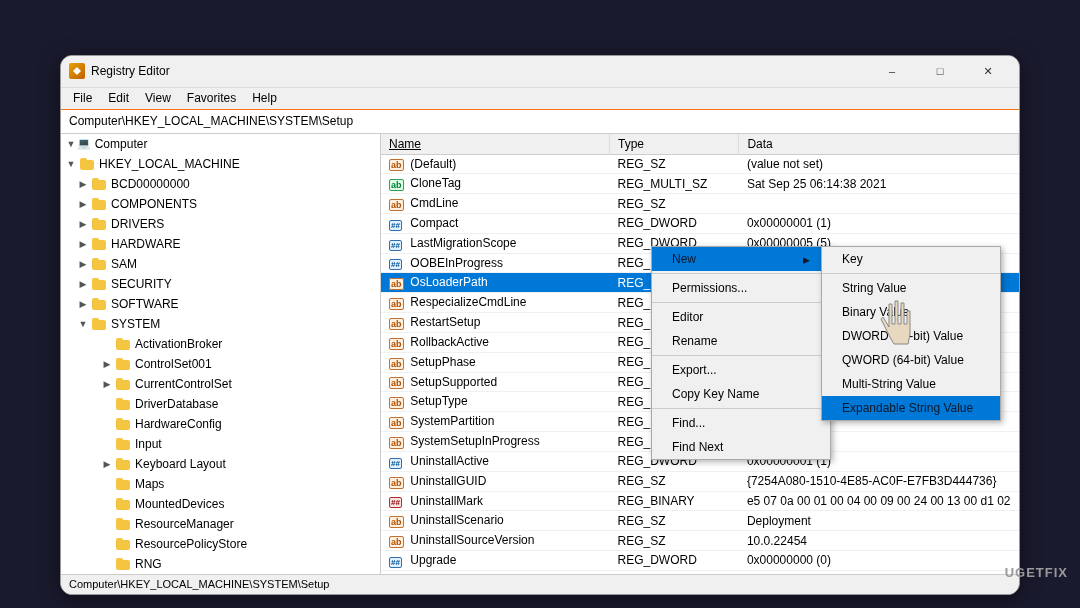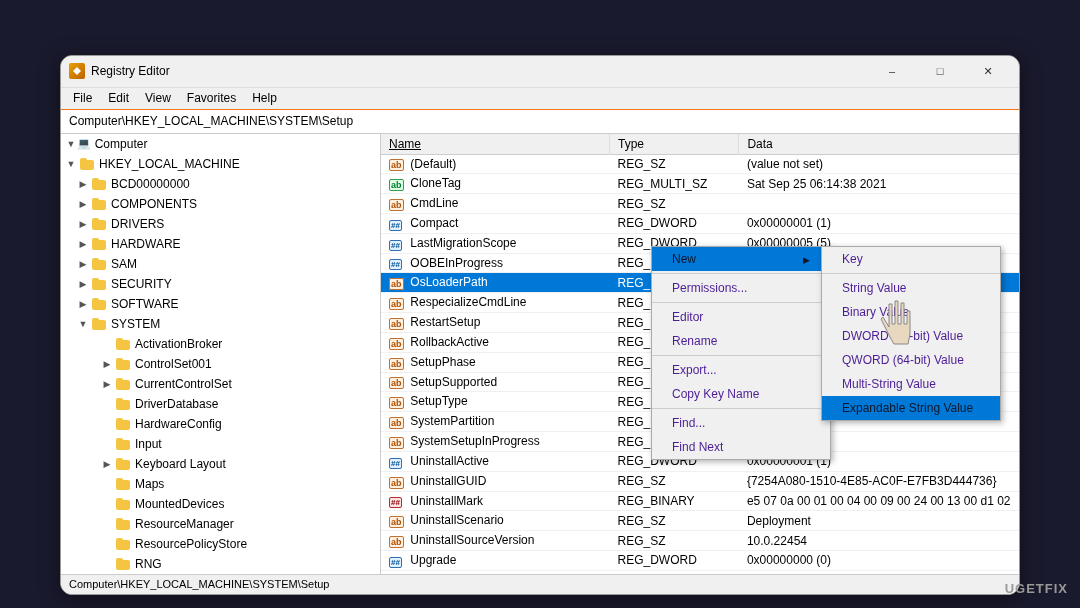--- a/index.html
+++ b/index.html
@@ -248,21 +248,21 @@
       background: #f0f0f0;
       border: 1px solid #aaa;
       box-shadow: 2px 2px 6px rgba(0,0,0,0.3);
       z-index: 100;
       min-width: 180px;
     }
     .context-menu-item {
       padding: 5px 20px;
       font-size: 12px;
       cursor: pointer;
-      color: #4c1d95;
+      color: #000000;
       display: flex;
       align-items: center;
       justify-content: space-between;
     }
     .context-menu-item.highlighted { background: #0078d7; color: #0f172a; }
     .context-menu-separator { height: 1px; background: #ccc; margin: 2px 0; }
     .submenu-arrow::after { content: '▶'; font-size: 9px; }
     .new-submenu {
       position: absolute;
       top: 112px;
@@ -287,21 +287,21 @@
       background: #f0f0f0;
       border-top: 1px solid #ccc;
       display: flex;
       align-items: center;
       padding: 0 8px;
       font-size: 11px;
       color: #000;
     }
     .ugetfix-watermark {
       position: absolute;
-      bottom: 12px;
+      bottom: 28px;
       right: 12px;
       color: #999;
       font-size: 13px;
       font-weight: bold;
       letter-spacing: 1px;
     }
     .indent-1 { padding-left: 4px; }
     .indent-2 { padding-left: 16px; }
     .indent-3 { padding-left: 40px; }
   </style>

